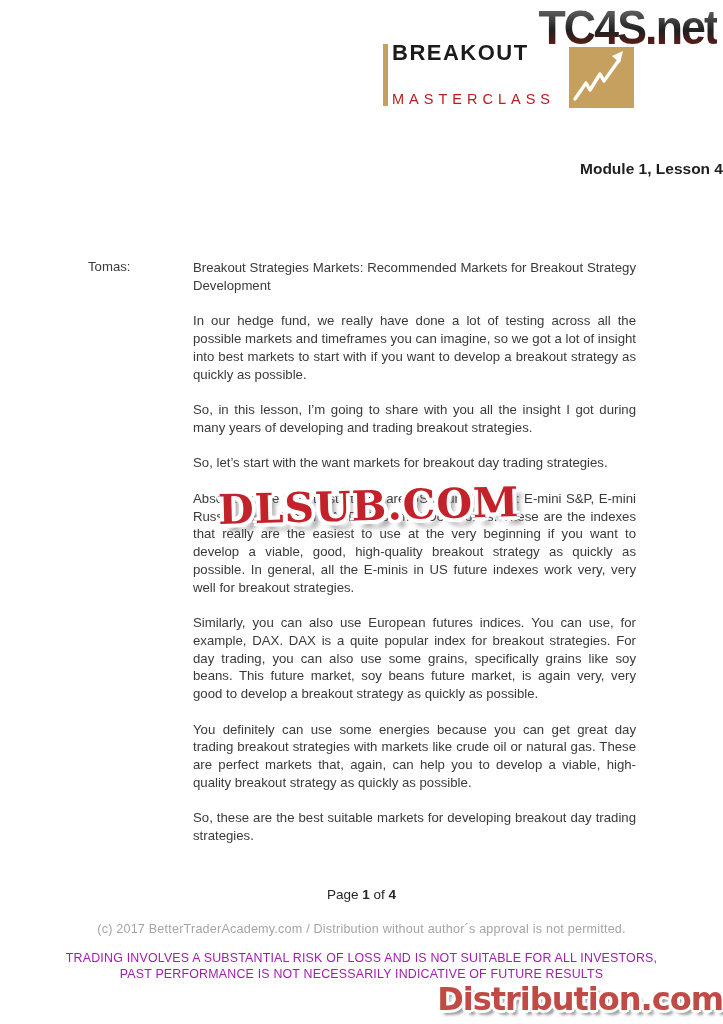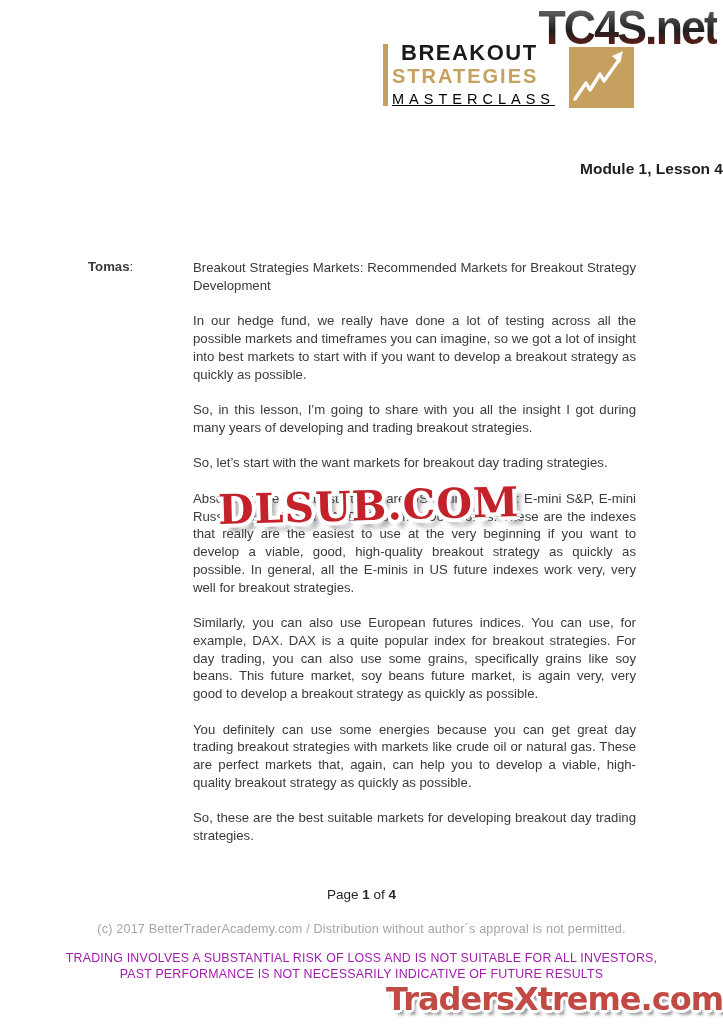--- a/index.html
+++ b/index.html
@@ -30,51 +30,51 @@
     background-clip: text;
     color: transparent;
     z-index: 30;
     white-space: nowrap;
   }
 
   
   .logo { position: absolute; top: 40px; left: 383px; width: 251px; height: 70px; z-index: 10; }
   .logo-bar { position: absolute; left: 0; top: 4px; width: 5px; height: 62px; background: #c5a05e; }
   .logo-line1 {
-    position: absolute; left: 18px; top: 0px;
+    position: absolute; left: 9px; top: 0px;
     font-size: 22px; font-weight: 700; letter-spacing: 1.5px; color: #1b1b1b; white-space: nowrap;
   }
   .logo-line2 {
     position: absolute; left: 9px; top: 25px;
     font-size: 20px; font-weight: 700; letter-spacing: 2px; color: #c5a05e; white-space: nowrap;
   }
   .logo-line3 {
     position: absolute; left: 9px; top: 51px;
-    font-size: 14.5px; font-weight: 400; letter-spacing: 5px; color: #000000; white-space: nowrap; text-decoration: underline;
+    font-size: 14.5px; font-weight: 400; letter-spacing: 5px; color: #b91c1c; white-space: nowrap;
   }
   .logo-chart {
     position: absolute; left: 186px; top: 7px;
     width: 65px; height: 61px; background: #c5a05e;
   }
   .logo-chart svg { display: block; width: 100%; height: 100%; }
 
   
   .doc-title {
     position: absolute; left: 0; width: 723px;
     text-align: right; font-weight: 700; font-size: 15.5px; color: #1f1f1f;
   }
   .doc-title.t1 { top: 160px; }
   .doc-title.t2 { top: 197px; }
 
   
   .speaker {
     position: absolute; left: 88px; top: 259px;
     font-size: 13.2px; color: #3a3a3a;
   }
-  .speaker b { font-weight: 700; }
+  .speaker b { font-weight: 400; }
   .body-col {
     position: absolute; left: 174px; top: 259px; width: 462px;
     font-size: 13.2px; line-height: 17.75px; color: #3a3a3a;
     text-align: justify;
   }
   .body-col p { margin-bottom: 17.75px; margin-left: 19px; }
 
   
   .wm-dlsub {
     position: absolute; left: 218px; top: 482px;
@@ -128,21 +128,20 @@
 </head>
 <body>
 
 <div class="page">
 
   <div class="wm-tc4s">TC4S.net</div>
 
   <div class="logo">
     <div class="logo-bar"></div>
     <div class="logo-line1">BREAKOUT</div>
-    <div class="logo-line2">STRATEGIES</div>
     <div class="logo-line3">MASTERCLASS</div>
     <div class="logo-chart">
       <svg viewBox="0 0 65 61" xmlns="http://www.w3.org/2000/svg">
         <polyline points="6,52 17,36 21,43 31,27 35,34 50,13" fill="none" stroke="#ffffff" stroke-width="3.4" stroke-linecap="round" stroke-linejoin="round"></polyline>
         <polygon points="43,9 54,4 51,16" fill="#ffffff"></polygon>
       </svg>
     </div>
   </div>
 
   <div class="doc-title t1">Module 1, Lesson 4</div>
@@ -167,15 +166,15 @@
     <span class="n">1</span>
     <span>of</span>
     <span class="n">4</span>
   </div>
 
   <div class="copyright">(c) 2017 BetterTraderAcademy.com / Distribution without author´s approval is not permitted.</div>
 
   <div class="disclaimer d1">TRADING INVOLVES A SUBSTANTIAL RISK OF LOSS AND IS NOT SUITABLE FOR ALL INVESTORS,</div>
   <div class="disclaimer d2">PAST PERFORMANCE IS NOT NECESSARILY INDICATIVE OF FUTURE RESULTS</div>
 
-  <div class="wm-tx">TradersXtreme.com</div>
+  <div class="wm-tx">Distribution.com</div>
 
 </div>
 
 </body></html>

